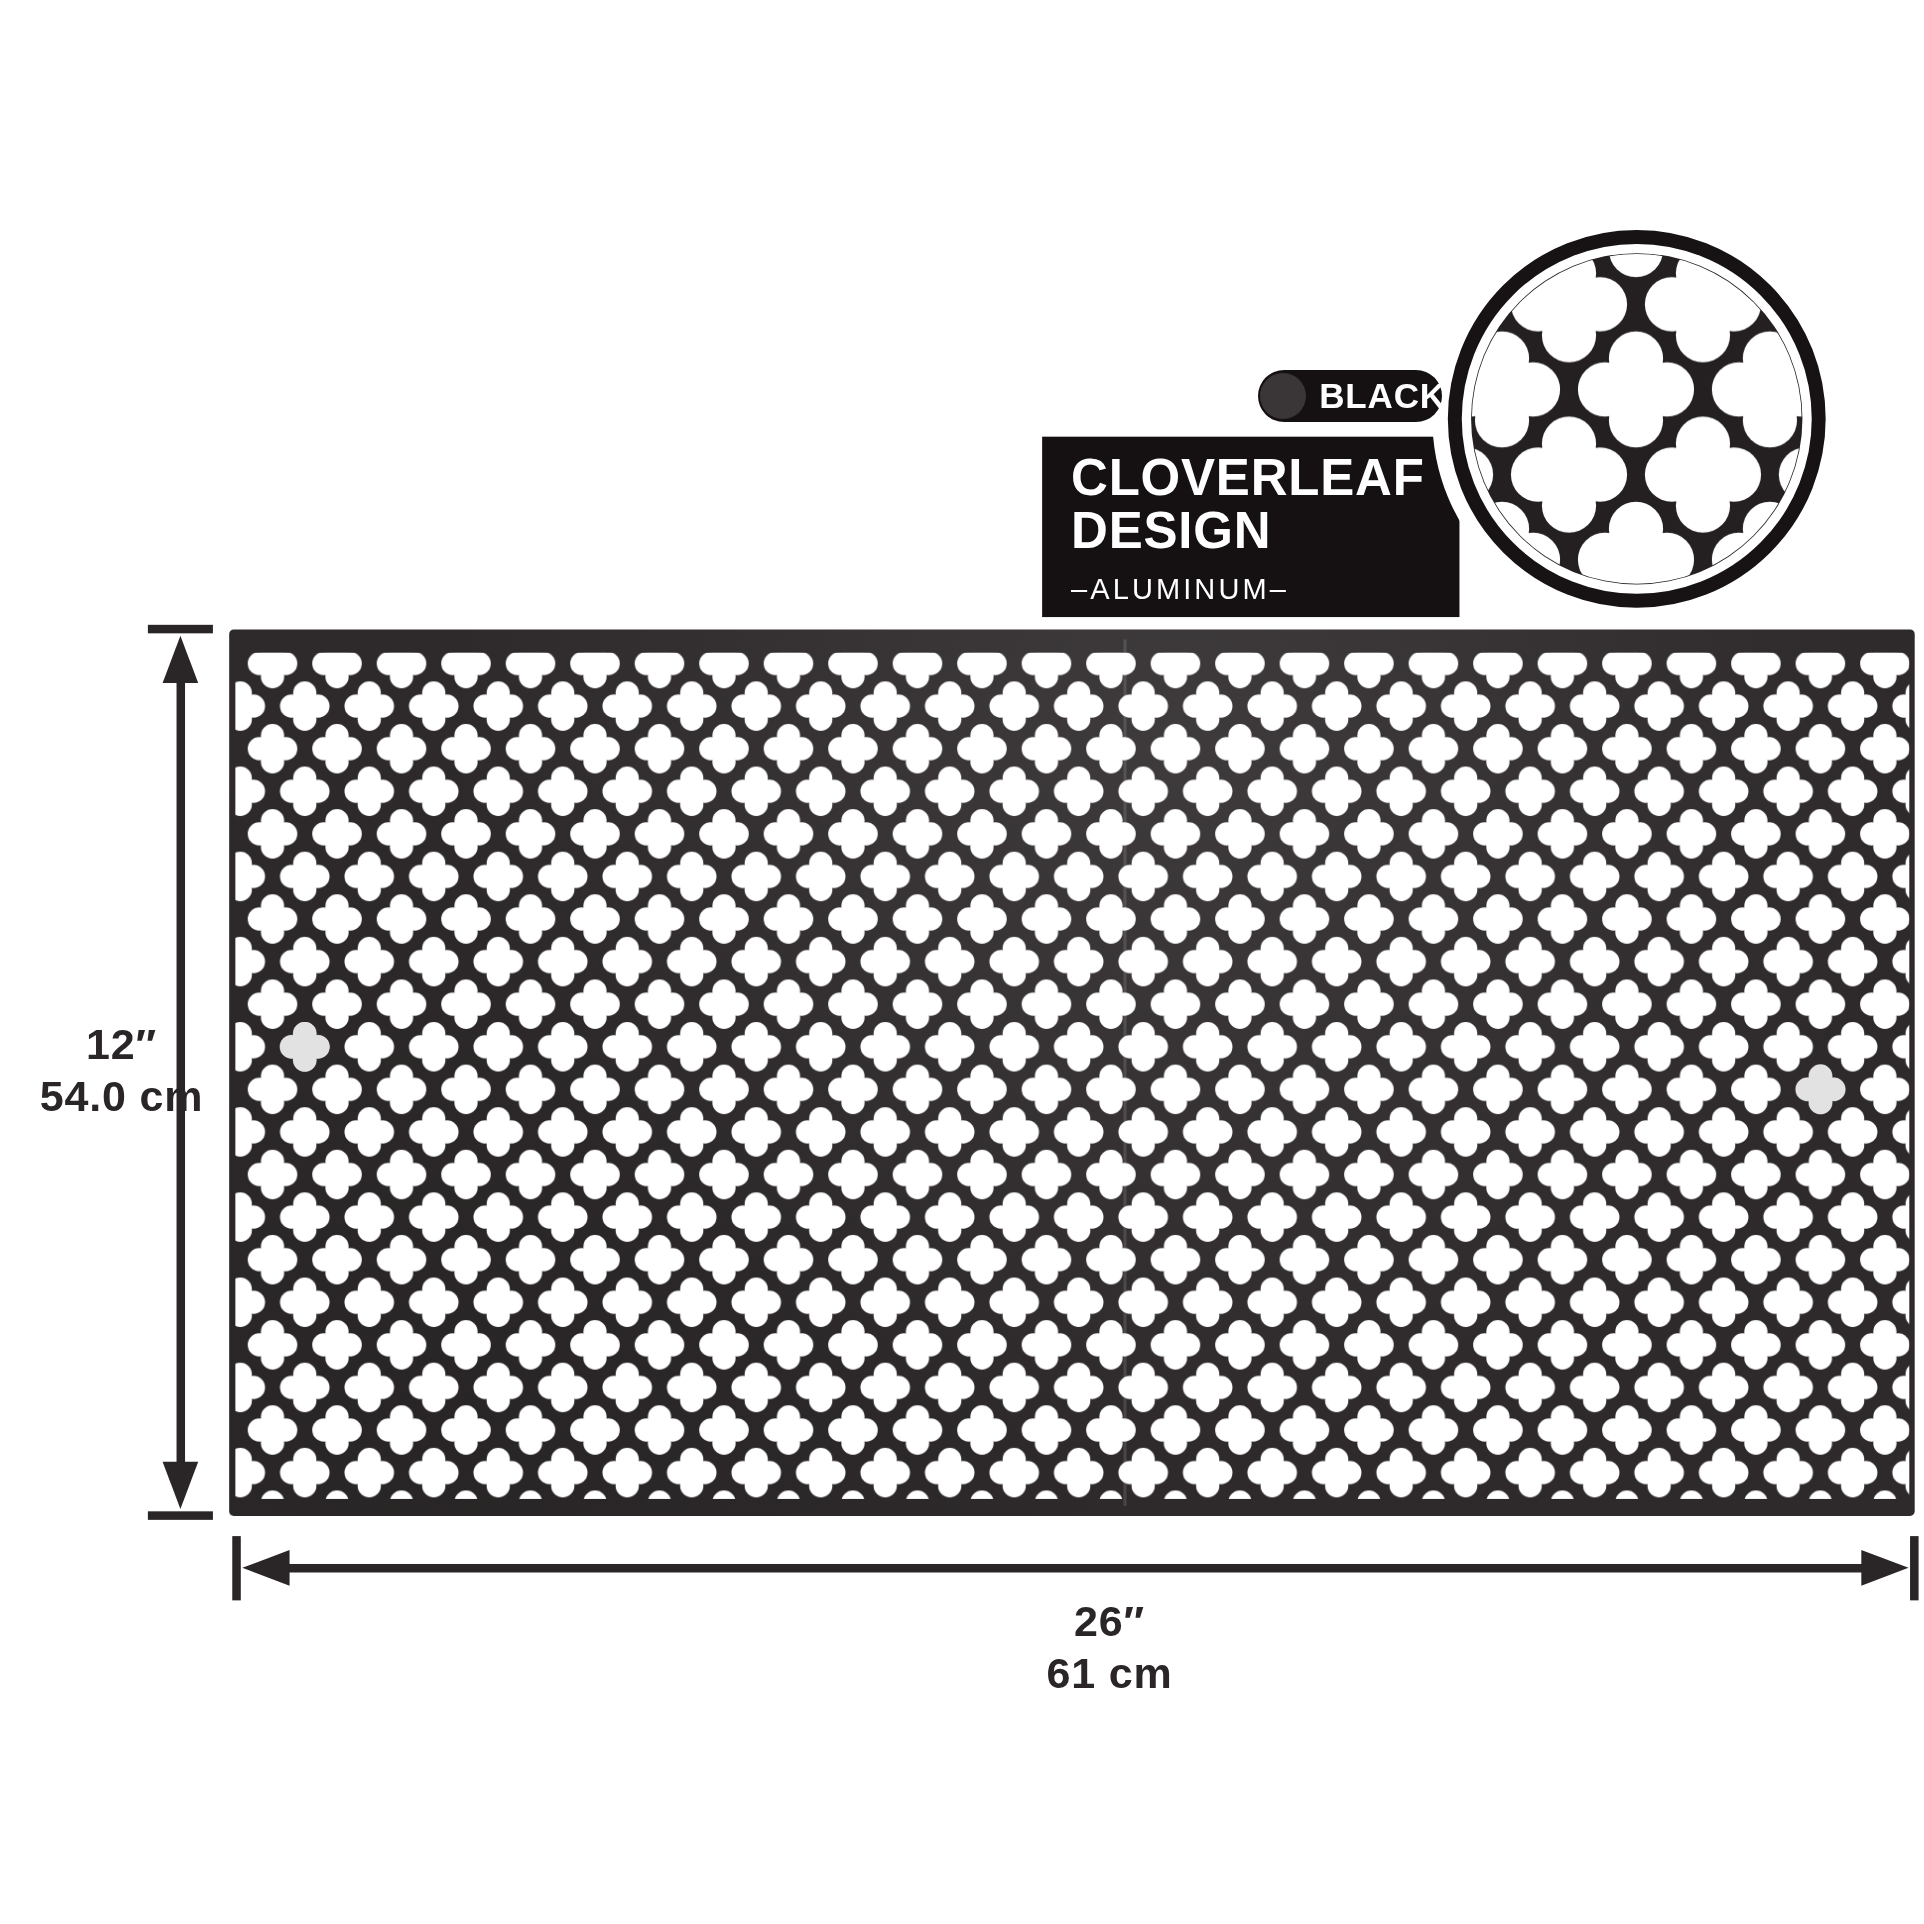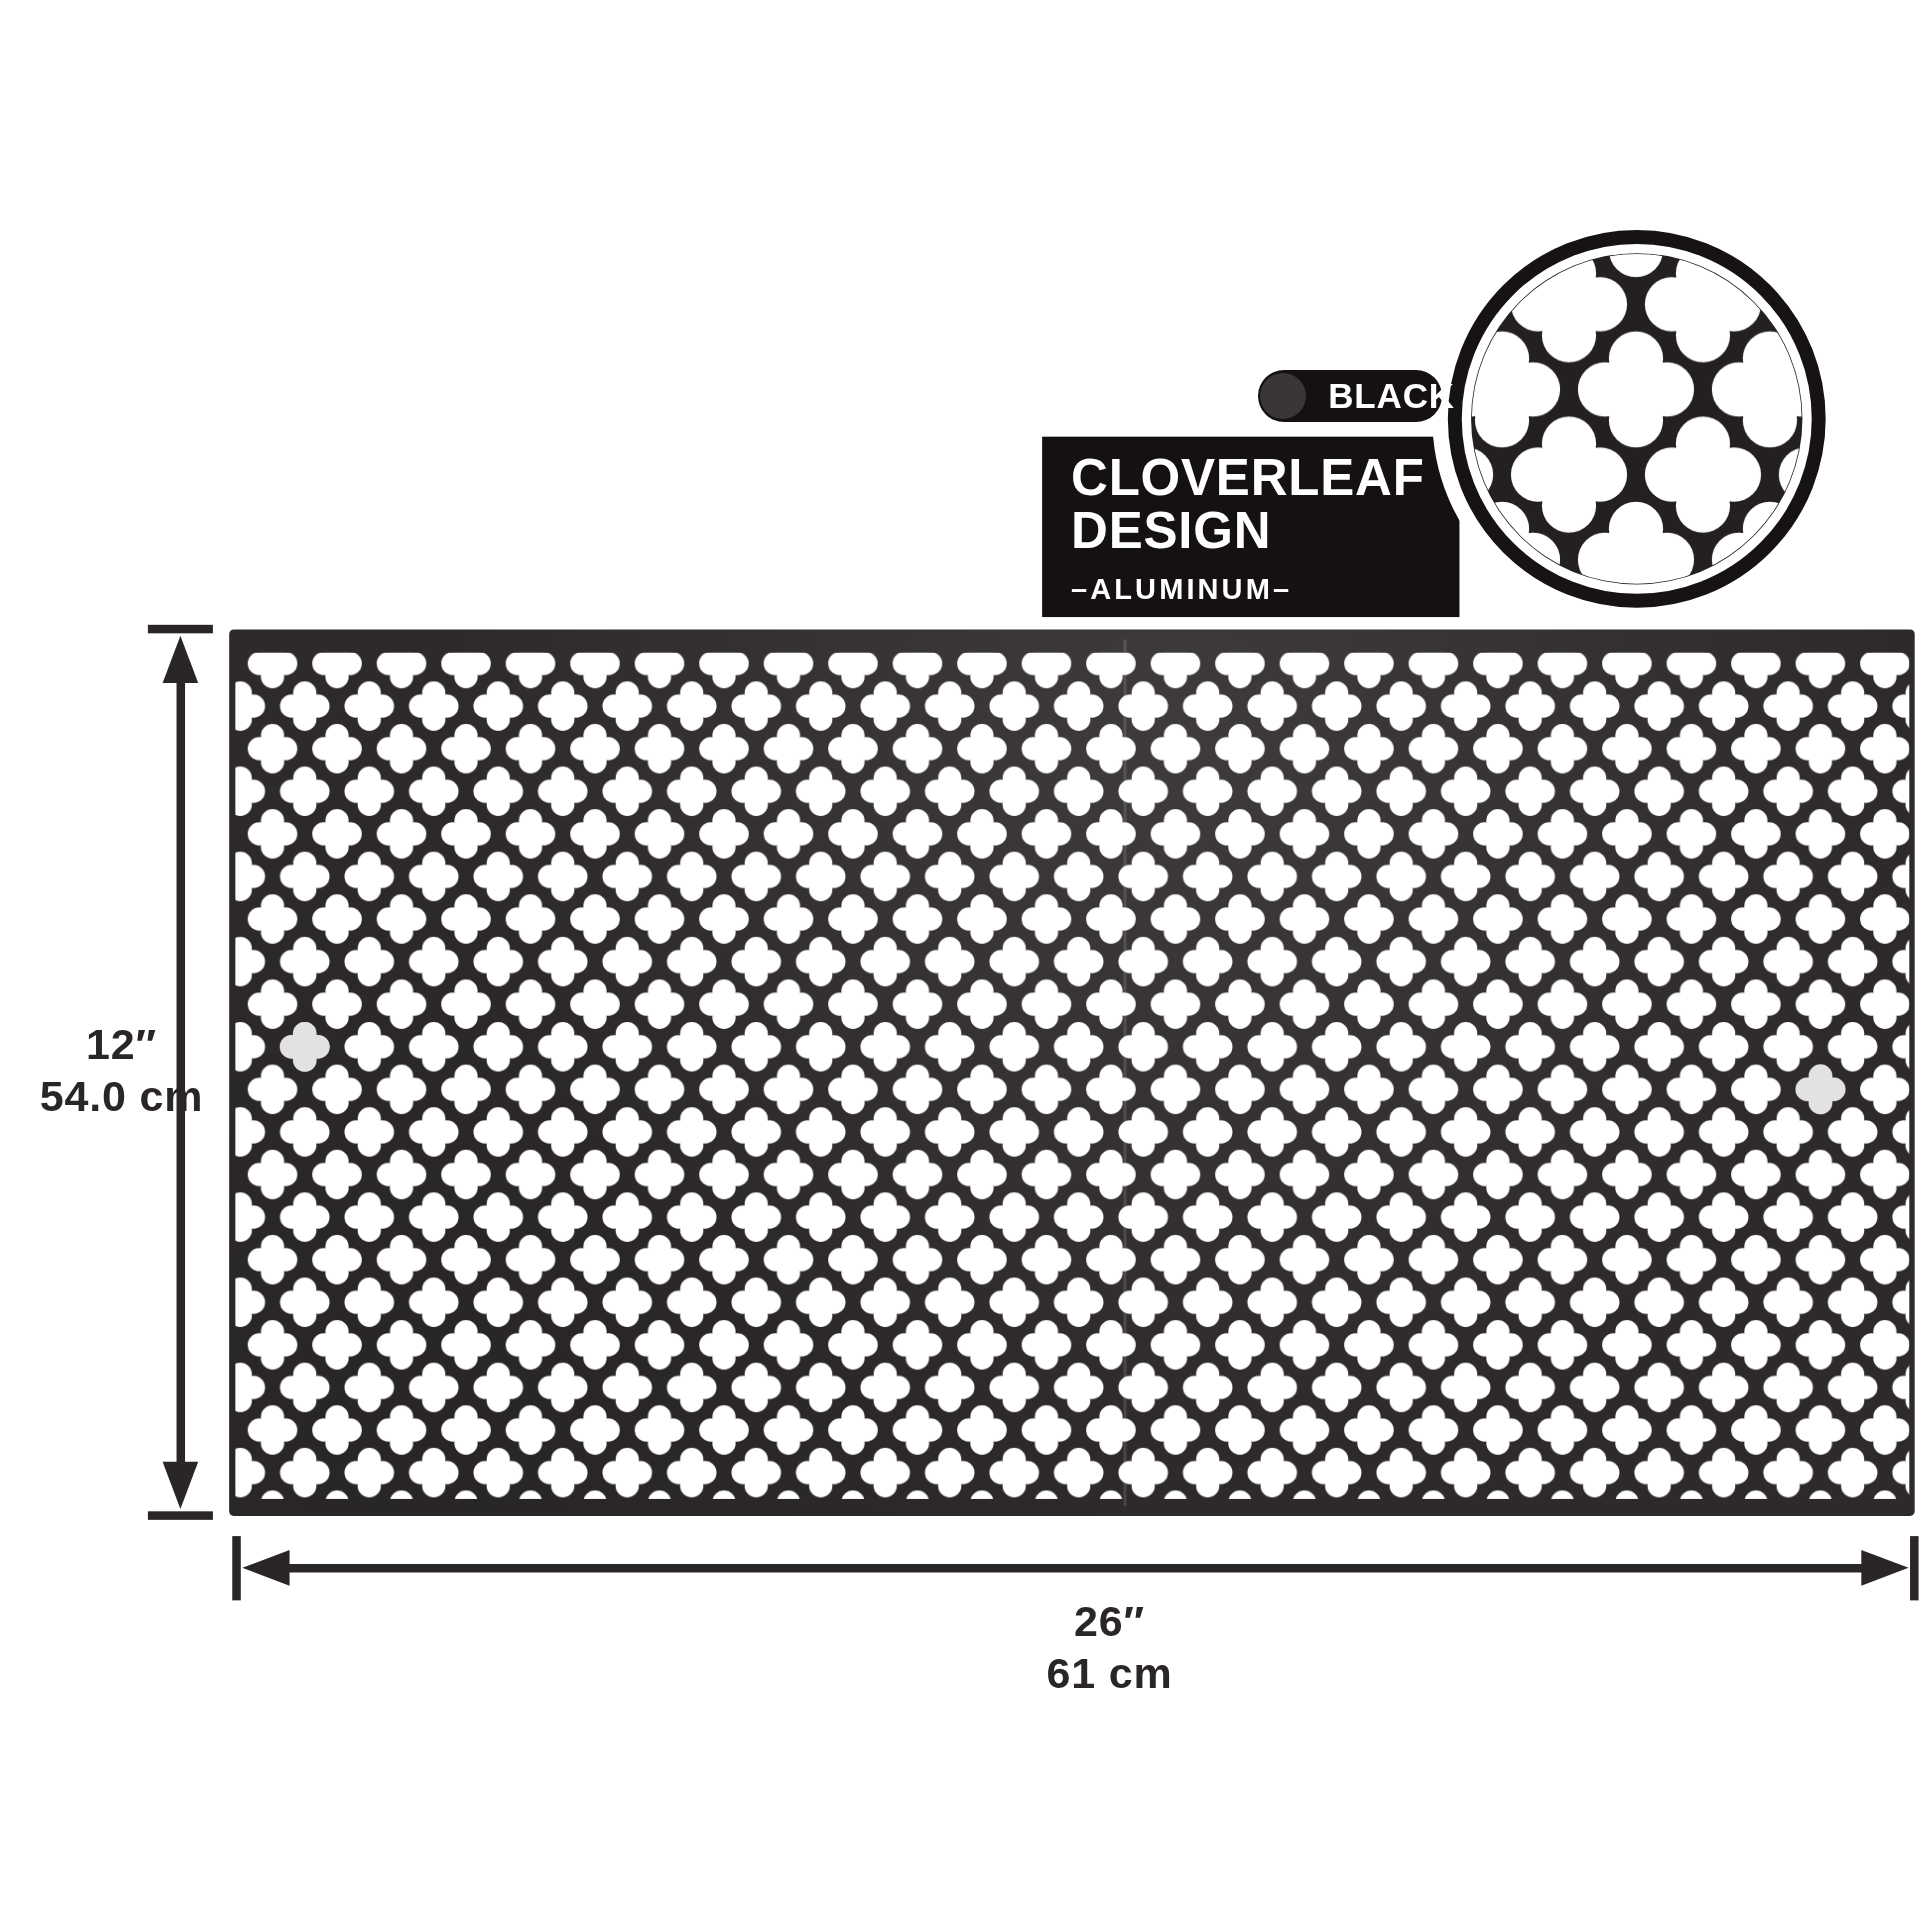--- a/index.html
+++ b/index.html
@@ -16,39 +16,39 @@
   
   .dim-label{
     color:var(--dimension);font-weight:700;font-size:43px;line-height:52px;
     text-align:center;letter-spacing:0.8px;padding-left:33px;
   }
   .dim-left{left:0;top:1018px;width:177px;}
   .dim-bottom{left:883px;top:1595px;width:387px;}
   
   .pill{
     left:1258px;top:370px;width:184px;height:52px;background:var(--panel);
-    border-radius:26px;display:flex;align-items:center;gap:9px;
+    border-radius:26px;display:flex;align-items:center;
   }
   .swatch{
     width:46px;height:46px;border-radius:50%;background:var(--swatch);
     margin-left:2.3px;flex:0 0 auto;
   }
   .pill-label{
     color:#fff;font-weight:700;font-size:35px;letter-spacing:0.8px;margin-left:13px;
     white-space:nowrap;
   }
   
   .spec-text{left:1042px;top:437px;width:417px;height:180px;box-sizing:border-box;
     padding:14px 0 0 29px;}
   .spec-title{
     color:#fff;font-weight:700;font-size:51px;line-height:53px;letter-spacing:0.8px;
     white-space:nowrap;
   }
   .spec-material{
-    color:#fff;font-weight:700;font-size:29px;letter-spacing:3.1px;margin-top:16.3px;
+    color:#fff;font-weight:400;font-size:29px;letter-spacing:3.1px;margin-top:16.3px;
     white-space:nowrap;
   }
 </style>
 </head>
 <body>
 
 <svg class="abs" style="left:0;top:0" width="1924" height="1924" viewBox="0 0 2485 2485" xmlns="http://www.w3.org/2000/svg" xmlns:xlink="http://www.w3.org/1999/xlink">
   <defs>
 
     <g id="qf" fill="currentColor">

